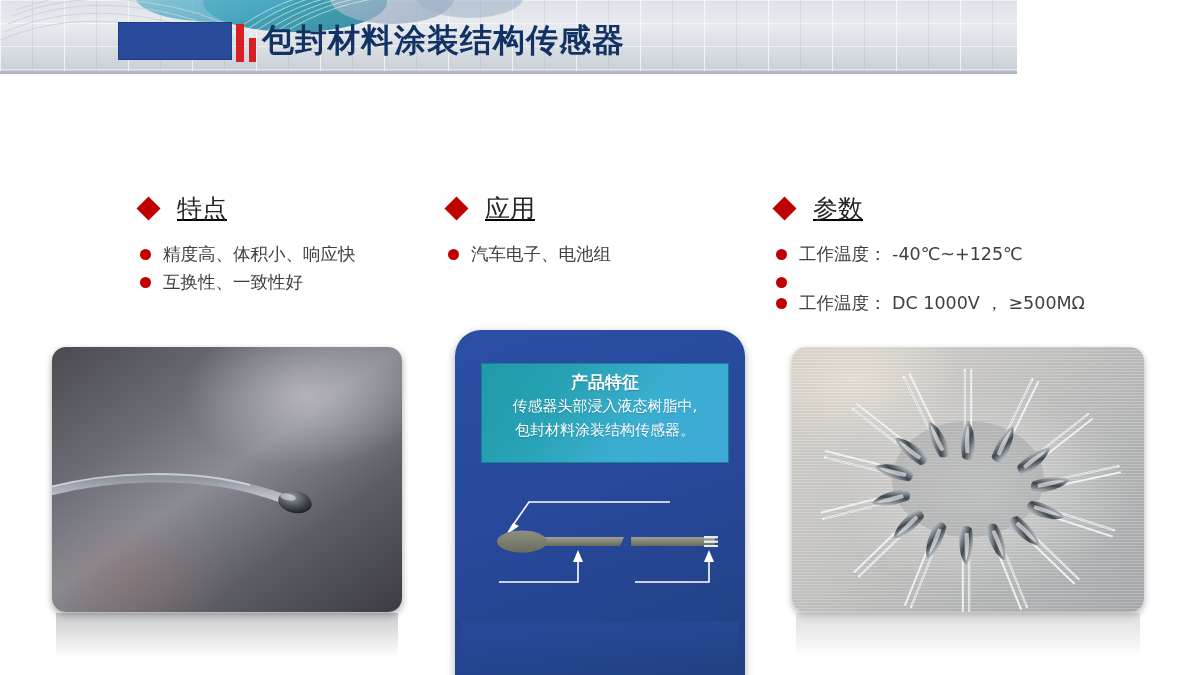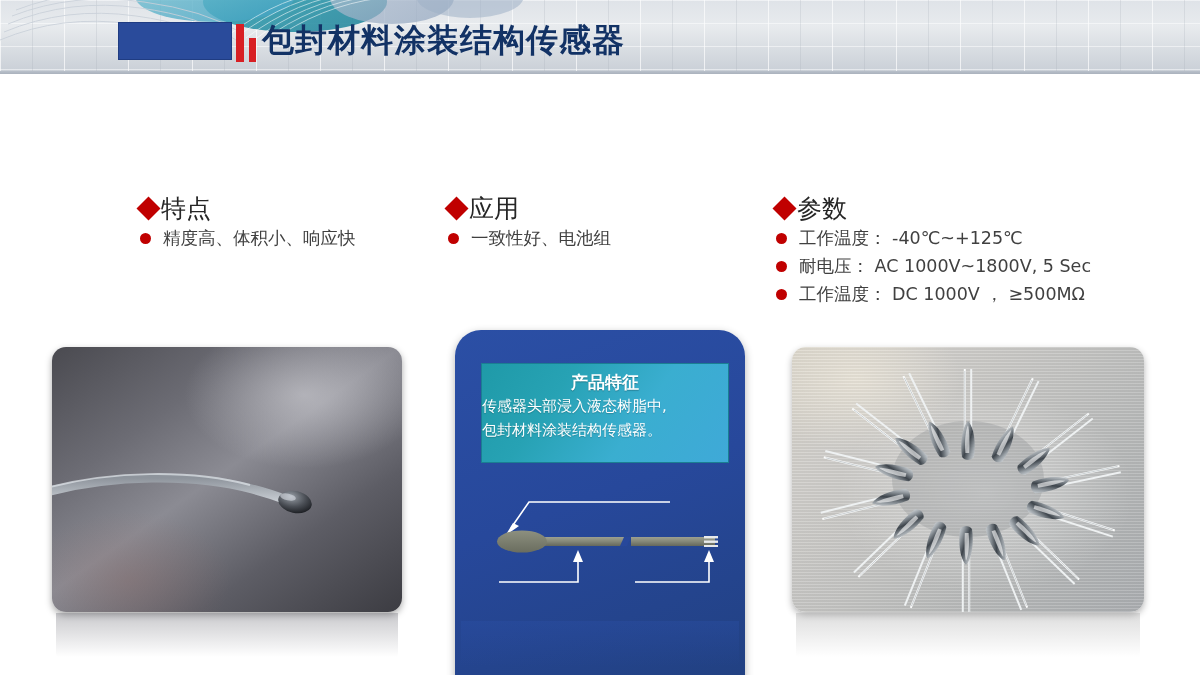--- a/index.html
+++ b/index.html
@@ -5,21 +5,21 @@
   * { margin:0; padding:0; box-sizing:border-box; }
   html,body { width:1200px; height:675px; overflow:hidden; }
   body {
     font-family:"Liberation Sans","DejaVu Sans",sans-serif;
     background:#ffffff;
     position:relative;
   }
 
   
   .header {
-    position:absolute; left:0; top:0; width:1200px; height:74px;
+    position:absolute; left:0; top:0; width:1017px; height:74px;
     background:linear-gradient(180deg,#dfe3e8 0%,#e8ebee 35%,#d3d8de 78%,#c8ced6 100%);
     overflow:hidden;
   }
   
   .header-grid {
     position:absolute; inset:0;
     background-image:
       linear-gradient(to right, rgba(255,255,255,.75) 1px, transparent 1px),
       linear-gradient(to bottom, rgba(255,255,255,.55) 1px, transparent 1px);
     background-size:64px 100%, 100% 23px;
@@ -49,31 +49,31 @@
     letter-spacing:1px; line-height:44px; white-space:nowrap;
     font-family:"DejaVu Sans","Liberation Sans",sans-serif;
   }
 
   
   .col { position:absolute; top:190px; }
   .col-1 { left:140px; width:300px; }
   .col-2 { left:448px; width:300px;text-align:right; }
   .col-3 { left:776px; width:400px; }
 
-  .col-head { display:flex; align-items:center; gap:4px; height:36px; }
+  .col-head { display:flex; align-items:center; gap:20px; height:36px;text-decoration:underline; }
   .diamond {
     width:17px; height:17px; background:#c00000;
     transform:rotate(45deg); flex:none;
   }
   .col-title {
     font-size:25px; color:#262626; font-weight:normal; line-height:1;
     font-family:"DejaVu Sans","Liberation Sans",sans-serif;
   }
 
-  .bullets { }
+  .bullets { margin-top:16px; }
   .bullet { display:flex; align-items:flex-start; gap:12px; margin-bottom:3px; }
   .dot {
     width:11px; height:11px; border-radius:50%; background:#c00000;
     flex:none; margin-top:7px;
   }
   .bullet-text {
     font-size:17.5px; color:#404040; line-height:25px; white-space:nowrap;
     font-family:"DejaVu Sans","Liberation Sans",sans-serif;
   }
 
@@ -106,21 +106,21 @@
     background:linear-gradient(125deg,#1f9aa8 0%,#27a2b4 30%,#3aaed0 62%,#3fa9d8 100%);
     border:1px solid #1a7f92;
   }
   .feature-title {
     text-align:center; color:#ffffff; font-size:17px; font-weight:bold;
     margin-top:6px; line-height:24px;
     font-family:"DejaVu Sans","Liberation Sans",sans-serif;
     text-shadow:0 1px 1px rgba(0,0,0,.25);
   }
   .feature-line {
-    color:#ffffff; font-size:15px; line-height:24px;
+    text-align:center; color:#ffffff; font-size:15px; line-height:24px;
     font-family:"DejaVu Sans","Liberation Sans",sans-serif;
     text-shadow:0 1px 1px rgba(0,0,0,.2);
   }
   .diagram-svg { position:absolute; left:0; top:140px; }
 
   
   .photo-right {
     left:792px; top:347px; width:352px; height:265px;
     border-radius:14px;
     background:
@@ -208,49 +208,52 @@
 <div class="col col-1">
   <div class="col-head">
     <span class="diamond"></span>
     <span class="col-title">特点</span>
   </div>
   <div class="bullets">
     <div class="bullet">
       <span class="dot"></span>
       <span class="bullet-text">精度高、体积小、响应快</span>
     </div>
+    <div class="bullet">
+      <span class="dot"></span>
+      <span class="bullet-text">互换性、一致性好</span>
+    </div>
   </div>
 </div>
 
 <div class="col col-2">
   <div class="col-head">
     <span class="diamond"></span>
     <span class="col-title">应用</span>
   </div>
   <div class="bullets">
     <div class="bullet">
       <span class="dot"></span>
-      <span class="bullet-text">一致性好、电池组</span>
+      <span class="bullet-text">汽车电子、电池组</span>
     </div>
   </div>
 </div>
 
 <div class="col col-3">
   <div class="col-head">
     <span class="diamond"></span>
     <span class="col-title">参数</span>
   </div>
   <div class="bullets">
     <div class="bullet">
       <span class="dot"></span>
       <span class="bullet-text">工作温度： -40℃~+125℃</span>
     </div>
     <div class="bullet">
       <span class="dot"></span>
-      <span class="bullet-text">耐电压： AC 1000V~1800V, 5 Sec</span>
     </div>
     <div class="bullet">
       <span class="dot"></span>
       <span class="bullet-text">工作温度： DC 1000V ， ≥500MΩ</span>
     </div>
   </div>
 </div>
 
 <div class="panel photo-left">
   <svg class="probe-svg" width="350" height="265" viewBox="0 0 350 265">

